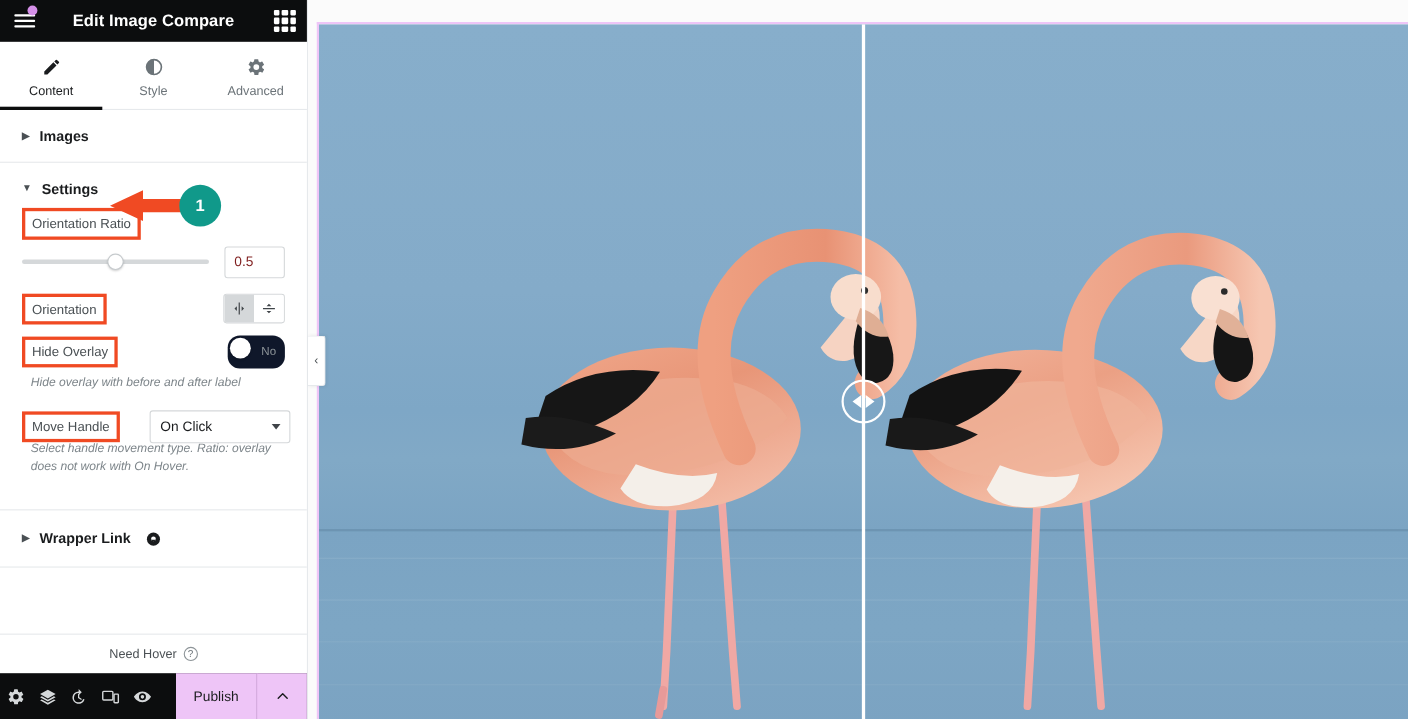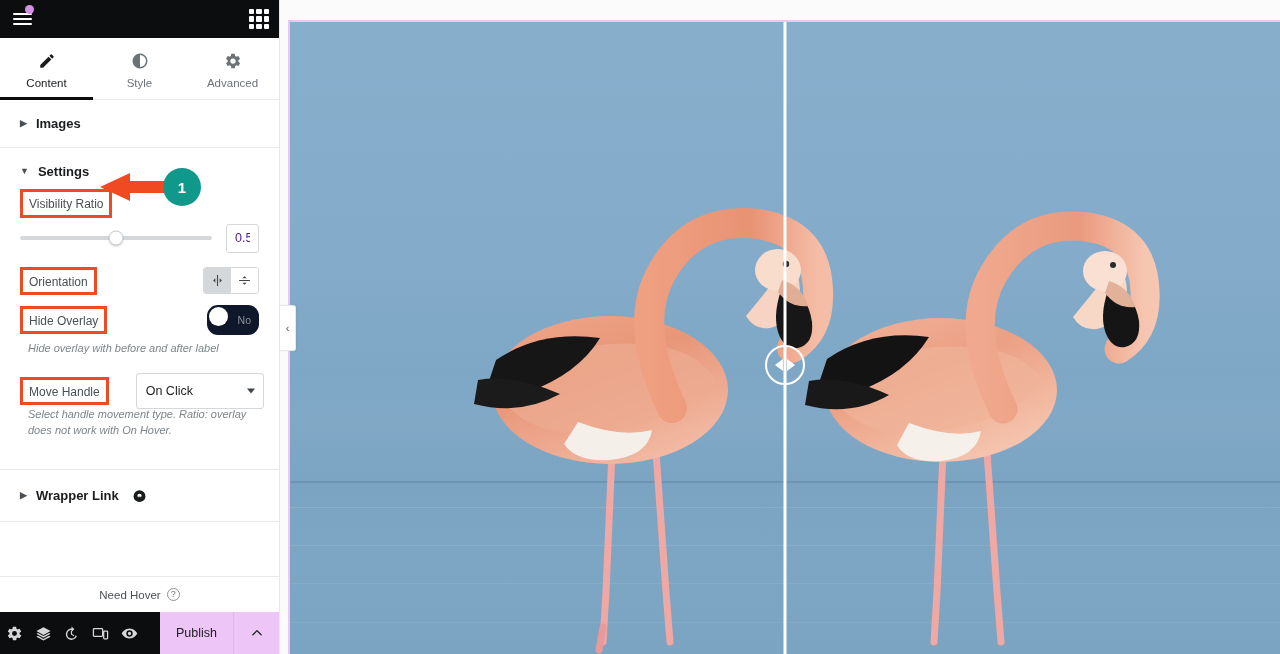--- a/index.html
+++ b/index.html
@@ -109,23 +109,23 @@
     cursor: pointer;
   }
   .slider-thumb {
     position: absolute; top: 50%; left: 50%;
     transform: translate(-50%, -50%);
     width: 15px; height: 15px; border-radius: 50%;
     background: #ffffff; border: 1px solid #c6cacd;
     box-shadow: 0 1px 2px rgba(0,0,0,.18);
   }
   .num-input {
-    width: 33px; height: 29px;
+    width: 55px; height: 29px;
     border: 1px solid #d5d8da; border-radius: 3px;
-    background: #ffffff; font-size: 12.5px; color: #4c1d95;
+    background: #ffffff; font-size: 12.5px; color: #7f1d1d;
     padding: 0 8px; font-family: "Liberation Sans", sans-serif;
     outline: none;
   }
 
   
   .choices { display: flex; border: 1px solid #d5d8da; border-radius: 3px; overflow: hidden; height: 27px; }
   .choice {
     width: 27px; display: flex; align-items: center; justify-content: center;
     background: #ffffff; cursor: pointer; border-right: 1px solid #d5d8da;
   }
@@ -149,21 +149,21 @@
 
   
   .helper {
     font-size: 11px; font-style: italic; color: #7d858a;
     line-height: 1.45; margin: -2px 0 16px 8px; max-width: 248px;
   }
 
   
   .select-wrap { position: relative; width: 128px; }
   .select-box {
-    width: 128px; height: 36px; border: 1px solid #d5d8da; border-radius: 3px;
+    width: 128px; height: 30px; border: 1px solid #d5d8da; border-radius: 3px;
     background: #ffffff; font-size: 12.5px; color: #1a1c1e;
     padding: 0 26px 0 9px; display: flex; align-items: center; cursor: pointer;
   }
   .select-caret {
     position: absolute; right: 9px; top: 50%; transform: translateY(-50%);
     width: 0; height: 0; border-left: 4.5px solid transparent;
     border-right: 4.5px solid transparent; border-top: 5px solid #3f4448;
     pointer-events: none;
   }
 
@@ -298,20 +298,21 @@
 
   <div class="panel">
 
     <div class="panel-header">
       <div class="hamburger">
         <span></span>
           <span></span>
           <span></span>
         <div class="notif-dot"></div>
       </div>
+      <div class="panel-title">Edit Image Compare</div>
       <div class="grid-icon">
         <i></i>
           <i></i>
           <i></i>
           <i></i>
           <i></i>
           <i></i>
           <i></i>
           <i></i>
           <i></i>
@@ -355,21 +356,21 @@
 
       <div class="section-head" style="padding-bottom:10px;">
         <span class="sec-caret">▼</span>
         <span>Settings</span>
       </div>
 
       <div class="section-content">
 
         <div style="margin-bottom:6px;">
           <span class="annot-box">
-            <span class="ctl-label">Visibility Ratio</span>
+            <span class="ctl-label">Orientation Ratio</span>
           </span>
         </div>
         <div class="slider-row">
           <div class="slider-track">
             <div class="slider-thumb"></div>
           </div>
           <input class="num-input" type="text" value="0.5" style="">
         </div>
 
         <div class="row" style="margin-bottom:10px;">

